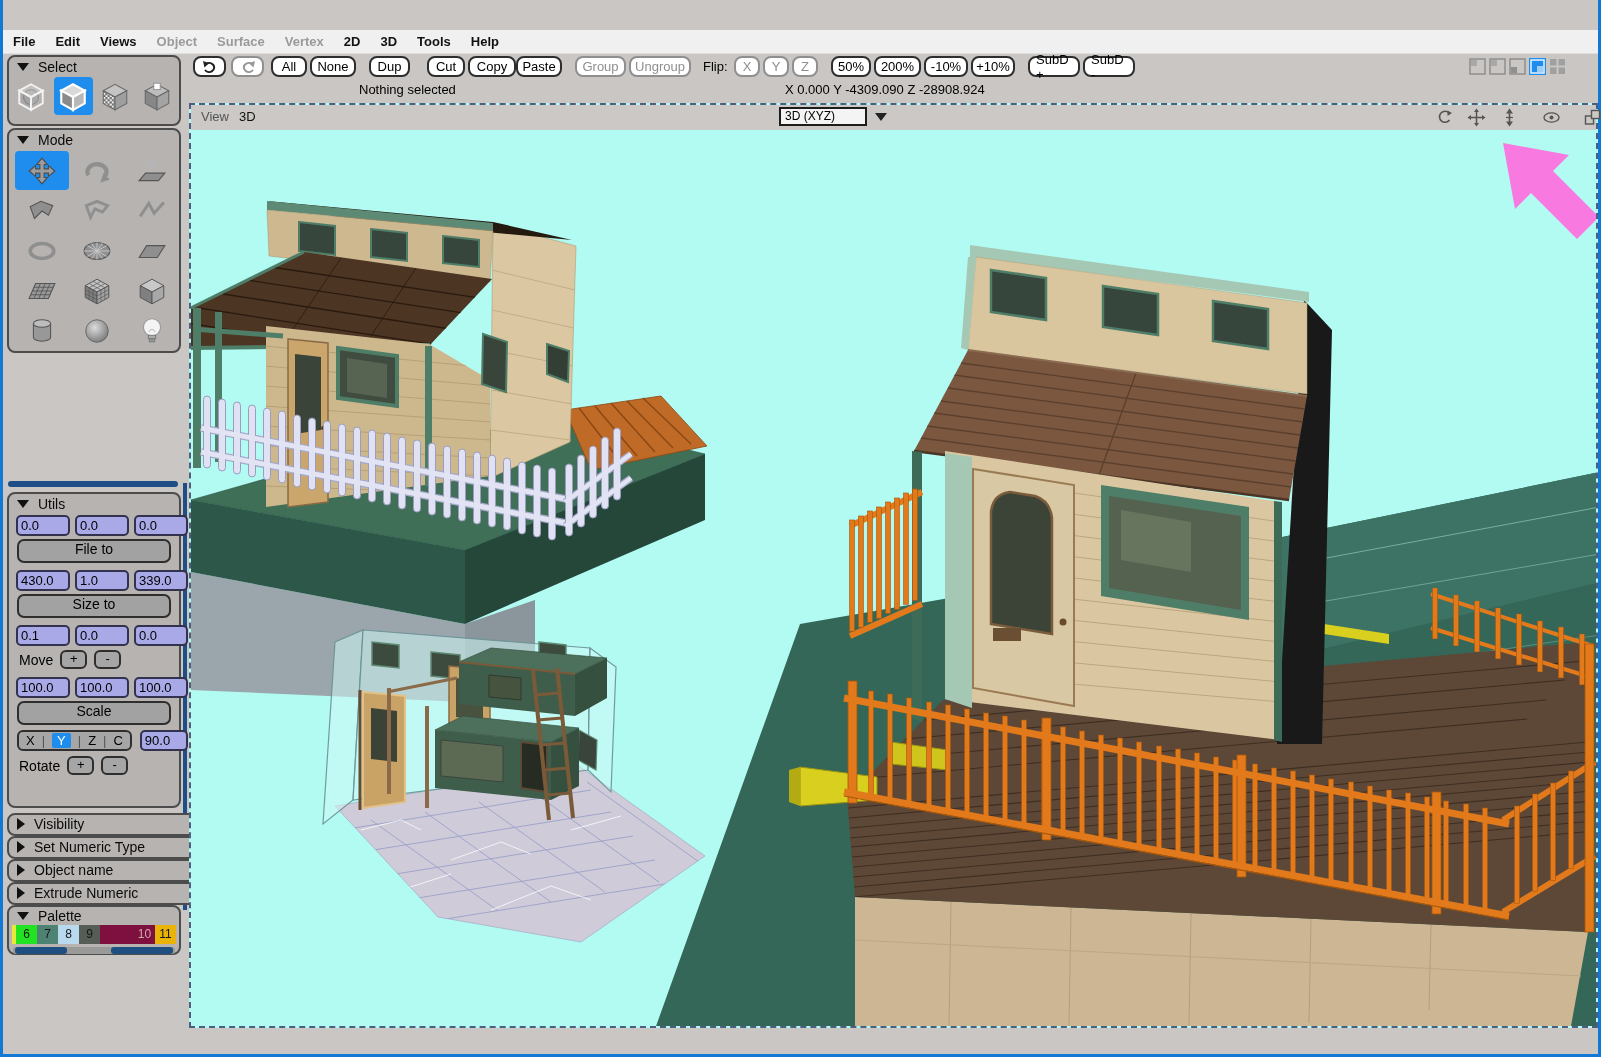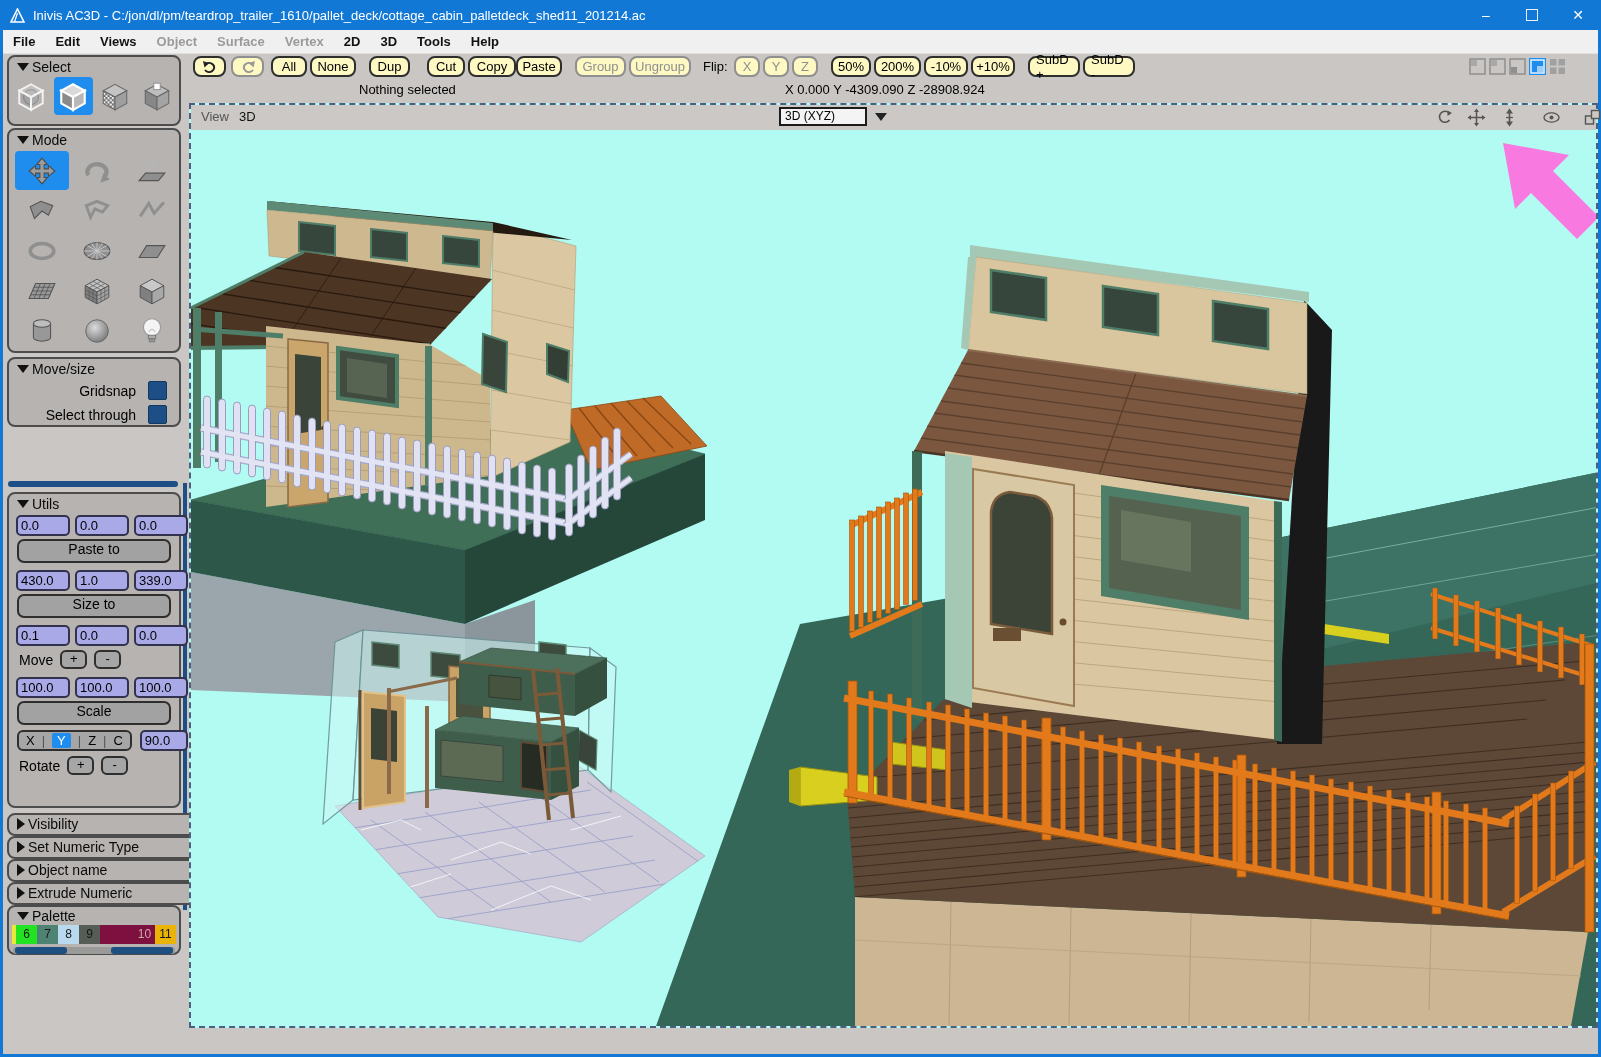--- a/index.html
+++ b/index.html
@@ -14,29 +14,29 @@
   .win-controls{position:absolute;right:0;top:0;height:30px;display:flex;}
   .win-btn{width:46px;height:30px;display:flex;align-items:center;justify-content:center;color:#fff;font-size:14px;}
   .max-glyph{width:10px;height:10px;border:1px solid #e8f2fc;}
   
   .menubar{position:absolute;left:0;right:0;top:30px;height:23px;background:#f0f0f0;display:flex;
            align-items:center;font-size:13px;border-bottom:1px solid #e0e0e0;font-weight:bold;}
   .menu-item{padding:0 10px;color:#111;}
   .menu-item.disabled{color:#9a9a9a;}
   
   .tbtn{position:absolute;top:56px;height:21px;box-sizing:border-box;border:2px solid #2e2e2e;border-radius:8px;
-        background:#fef9c3;color:#000;font-size:13px;display:flex;align-items:center;justify-content:center;padding:0 6px;}
+        background:#ffffff;color:#000;font-size:13px;display:flex;align-items:center;justify-content:center;padding:0 6px;}
   .tbtn.disabled{color:#8f8f8f;border-color:#8f8f8f;}
   .tlabel{position:absolute;top:59px;font-size:13px;color:#000;}
   .status-text{position:absolute;font-size:13px;color:#000;}
   .layout-icon{position:absolute;top:58px;width:17px;height:17px;}
   
   .panel{position:absolute;left:4px;width:174px;background:#b6b3b1;border:2px solid #4c4c4c;
          border-radius:8px;box-sizing:border-box;}
-  .panel-header{display:flex;align-items:center;gap:3px;padding:2px 4px 1px 8px;font-size:14px;color:#0a0a0a;}
+  .panel-header{display:flex;align-items:center;gap:9px;padding:2px 4px 1px 8px;font-size:14px;color:#0a0a0a;}
   .tri-down{width:0;height:0;border-left:6px solid transparent;border-right:6px solid transparent;border-top:8px solid #111;}
   .tri-right{width:0;height:0;border-top:6px solid transparent;border-bottom:6px solid transparent;border-left:8px solid #111;}
   .sel-row{display:flex;gap:3px;padding:1px 3px 4px 3px;}
   .sel-cell{width:39px;height:38px;display:flex;align-items:center;justify-content:center;border-radius:4px;}
   .cell-selected{background:#1e8dee;}
   .mode-grid{display:grid;grid-template-columns:repeat(3,54px);grid-auto-rows:39px;gap:1px;padding:2px 5px 4px 6px;}
   .mode-cell{display:flex;align-items:center;justify-content:center;border-radius:4px;}
   .ms-row{display:flex;justify-content:flex-end;align-items:center;gap:12px;padding:3px 12px 2px 0;font-size:14px;color:#000;}
   .chk{width:17px;height:17px;background:#1d4f86;border:1px solid #12395f;border-radius:2px;}
   .hsplit{position:absolute;left:5px;top:481px;width:170px;height:6px;background:#1d4f86;border-radius:3px;}
@@ -74,36 +74,20 @@
   .vp-drop-arrow{position:absolute;left:684px;top:8px;width:0;height:0;
                  border-left:6px solid transparent;border-right:6px solid transparent;border-top:8px solid #222;}
   .vp-icon{position:absolute;top:3px;width:19px;height:19px;}
   .scene{position:absolute;left:0;top:25px;}
 </style>
 </head>
 <body>
 
 <div class="app">
 
-  <div class="titlebar">
-    <span class="logo">
-      <svg width="15" height="15" viewBox="0 0 15 15">
-        <polygon points="7.5,1 14,14 1,14" fill="none" stroke="#fff" stroke-width="1.6"></polygon>
-        <line x1="7.5" y1="5" x2="4.5" y2="14" stroke="#fff" stroke-width="1.2"></line>
-      </svg>
-    </span>
-    <span>Inivis AC3D - C:/jon/dl/pm/teardrop_trailer_1610/pallet_deck/cottage_cabin_palletdeck_shed11_201214.ac</span>
-    <div class="win-controls">
-      <div class="win-btn">–</div>
-      <div class="win-btn">
-          <span class="max-glyph"></span>
-        </div>
-      <div class="win-btn">✕</div>
-    </div>
-  </div>
 
   <div class="menubar">
     <span class="menu-item">File</span>
     <span class="menu-item">Edit</span>
     <span class="menu-item">Views</span>
     <span class="menu-item disabled">Object</span>
     <span class="menu-item disabled">Surface</span>
     <span class="menu-item disabled">Vertex</span>
     <span class="menu-item">2D</span>
     <span class="menu-item">3D</span>
@@ -346,50 +330,36 @@
         <svg width="30" height="28" viewBox="0 0 28 26">
           <circle cx="14" cy="9.5" r="8" fill="#f4f4f4" stroke="#9a9a9a" stroke-width="1"></circle>
           <path d="M11,14 q3,-5 6,0" fill="none" stroke="#c4c4c4" stroke-width="1"></path>
           <rect x="10.5" y="17" width="7" height="3.2" fill="#ababab" stroke="#777" stroke-width="0.8"></rect>
           <rect x="11.5" y="20.5" width="5" height="2.6" fill="#9a9a9a" stroke="#777" stroke-width="0.8"></rect>
         </svg>
       </div>
     </div>
   </div>
 
-  <div class="panel" style="top:357px;height:70px">
-    <div class="panel-header">
-      <span class="tri-down"></span>
-      <span>Move/size</span>
-    </div>
-    <div class="ms-row">
-      <span>Gridsnap</span>
-      <span class="chk"></span>
-    </div>
-    <div class="ms-row">
-      <span>Select through</span>
-      <span class="chk"></span>
-    </div>
-  </div>
 
   <div class="hsplit"></div>
   <div class="vsplit"></div>
 
   <div class="panel" style="top:492px;height:316px">
     <div class="panel-header">
       <span class="tri-down"></span>
       <span>Utils</span>
     </div>
     <div class="triple">
       <input class="nfield" value="0.0" style="">
       <input class="nfield" value="0.0" style="">
       <input class="nfield" value="0.0" style="">
       <div class="expand-btn">&lt;</div>
     </div>
-    <div class="wbtn">Paste to</div>
+    <div class="wbtn">File to</div>
     <div class="triple" style="margin-top:5px">
       <input class="nfield" value="430.0" style="">
       <input class="nfield" value="1.0" style="">
       <input class="nfield" value="339.0" style="">
       <div class="expand-btn">&lt;</div>
     </div>
     <div class="wbtn">Size to</div>
     <div class="triple" style="margin-top:5px">
       <input class="nfield" value="0.1" style="">
       <input class="nfield" value="0.0" style="">

